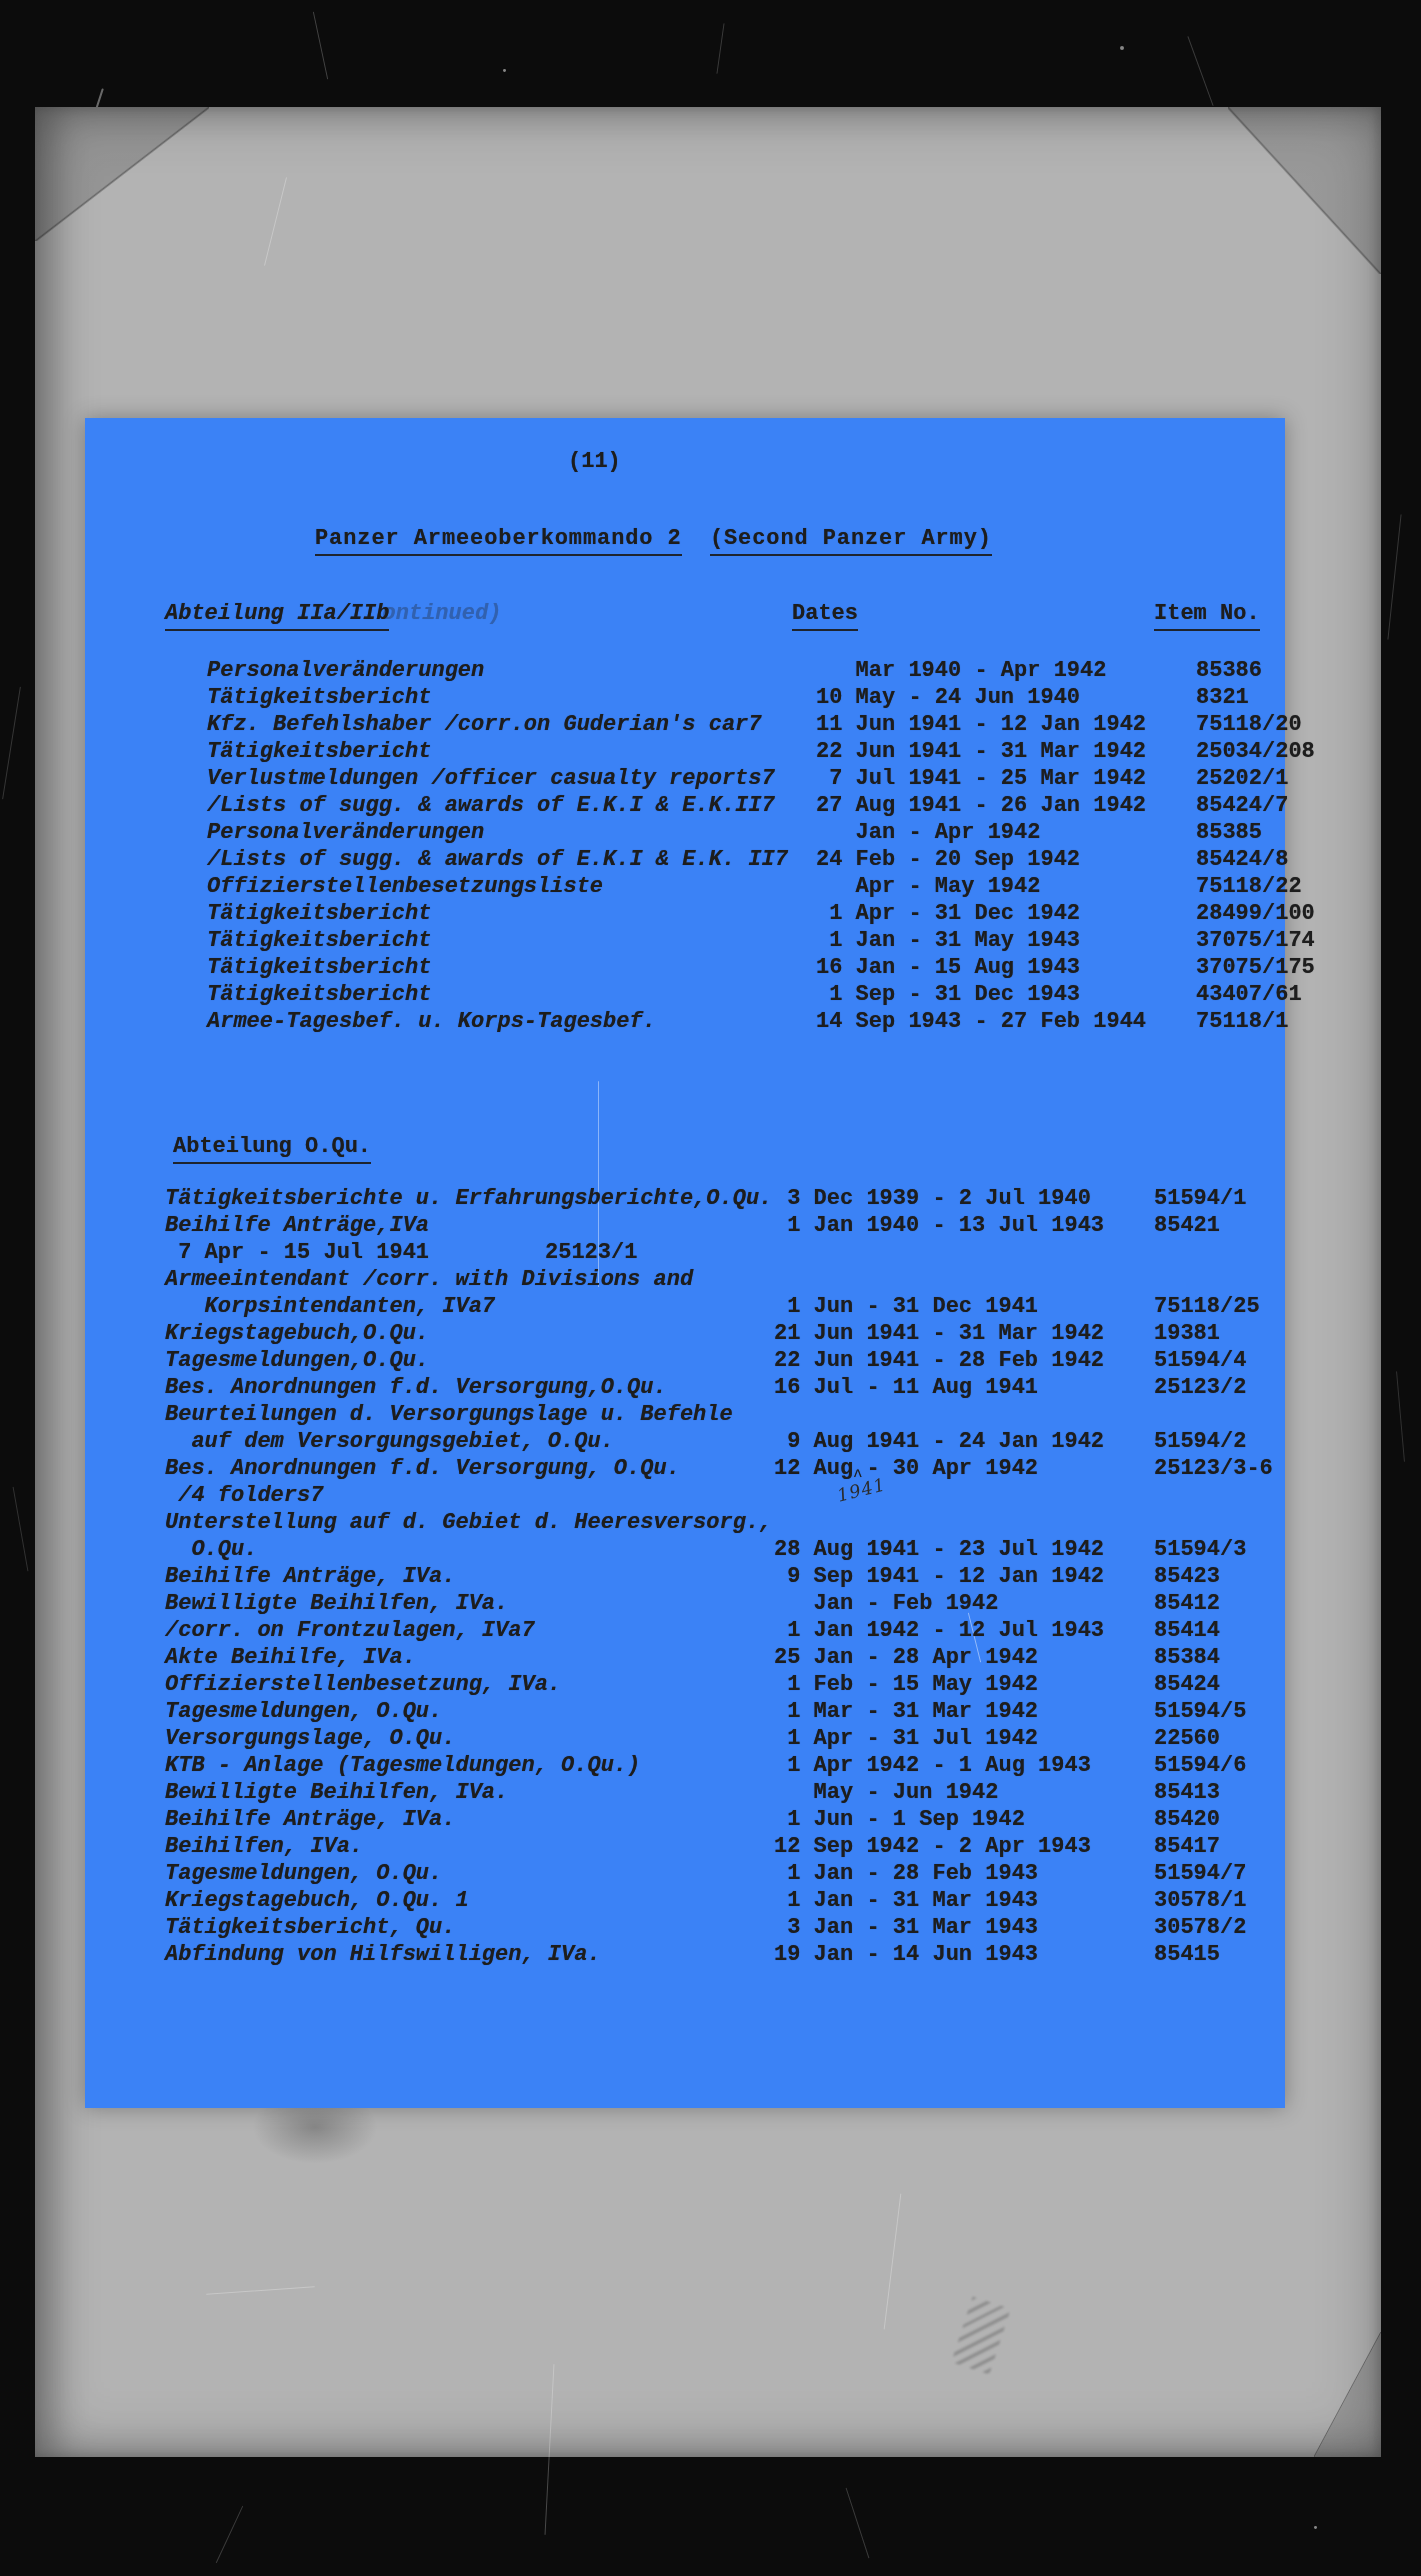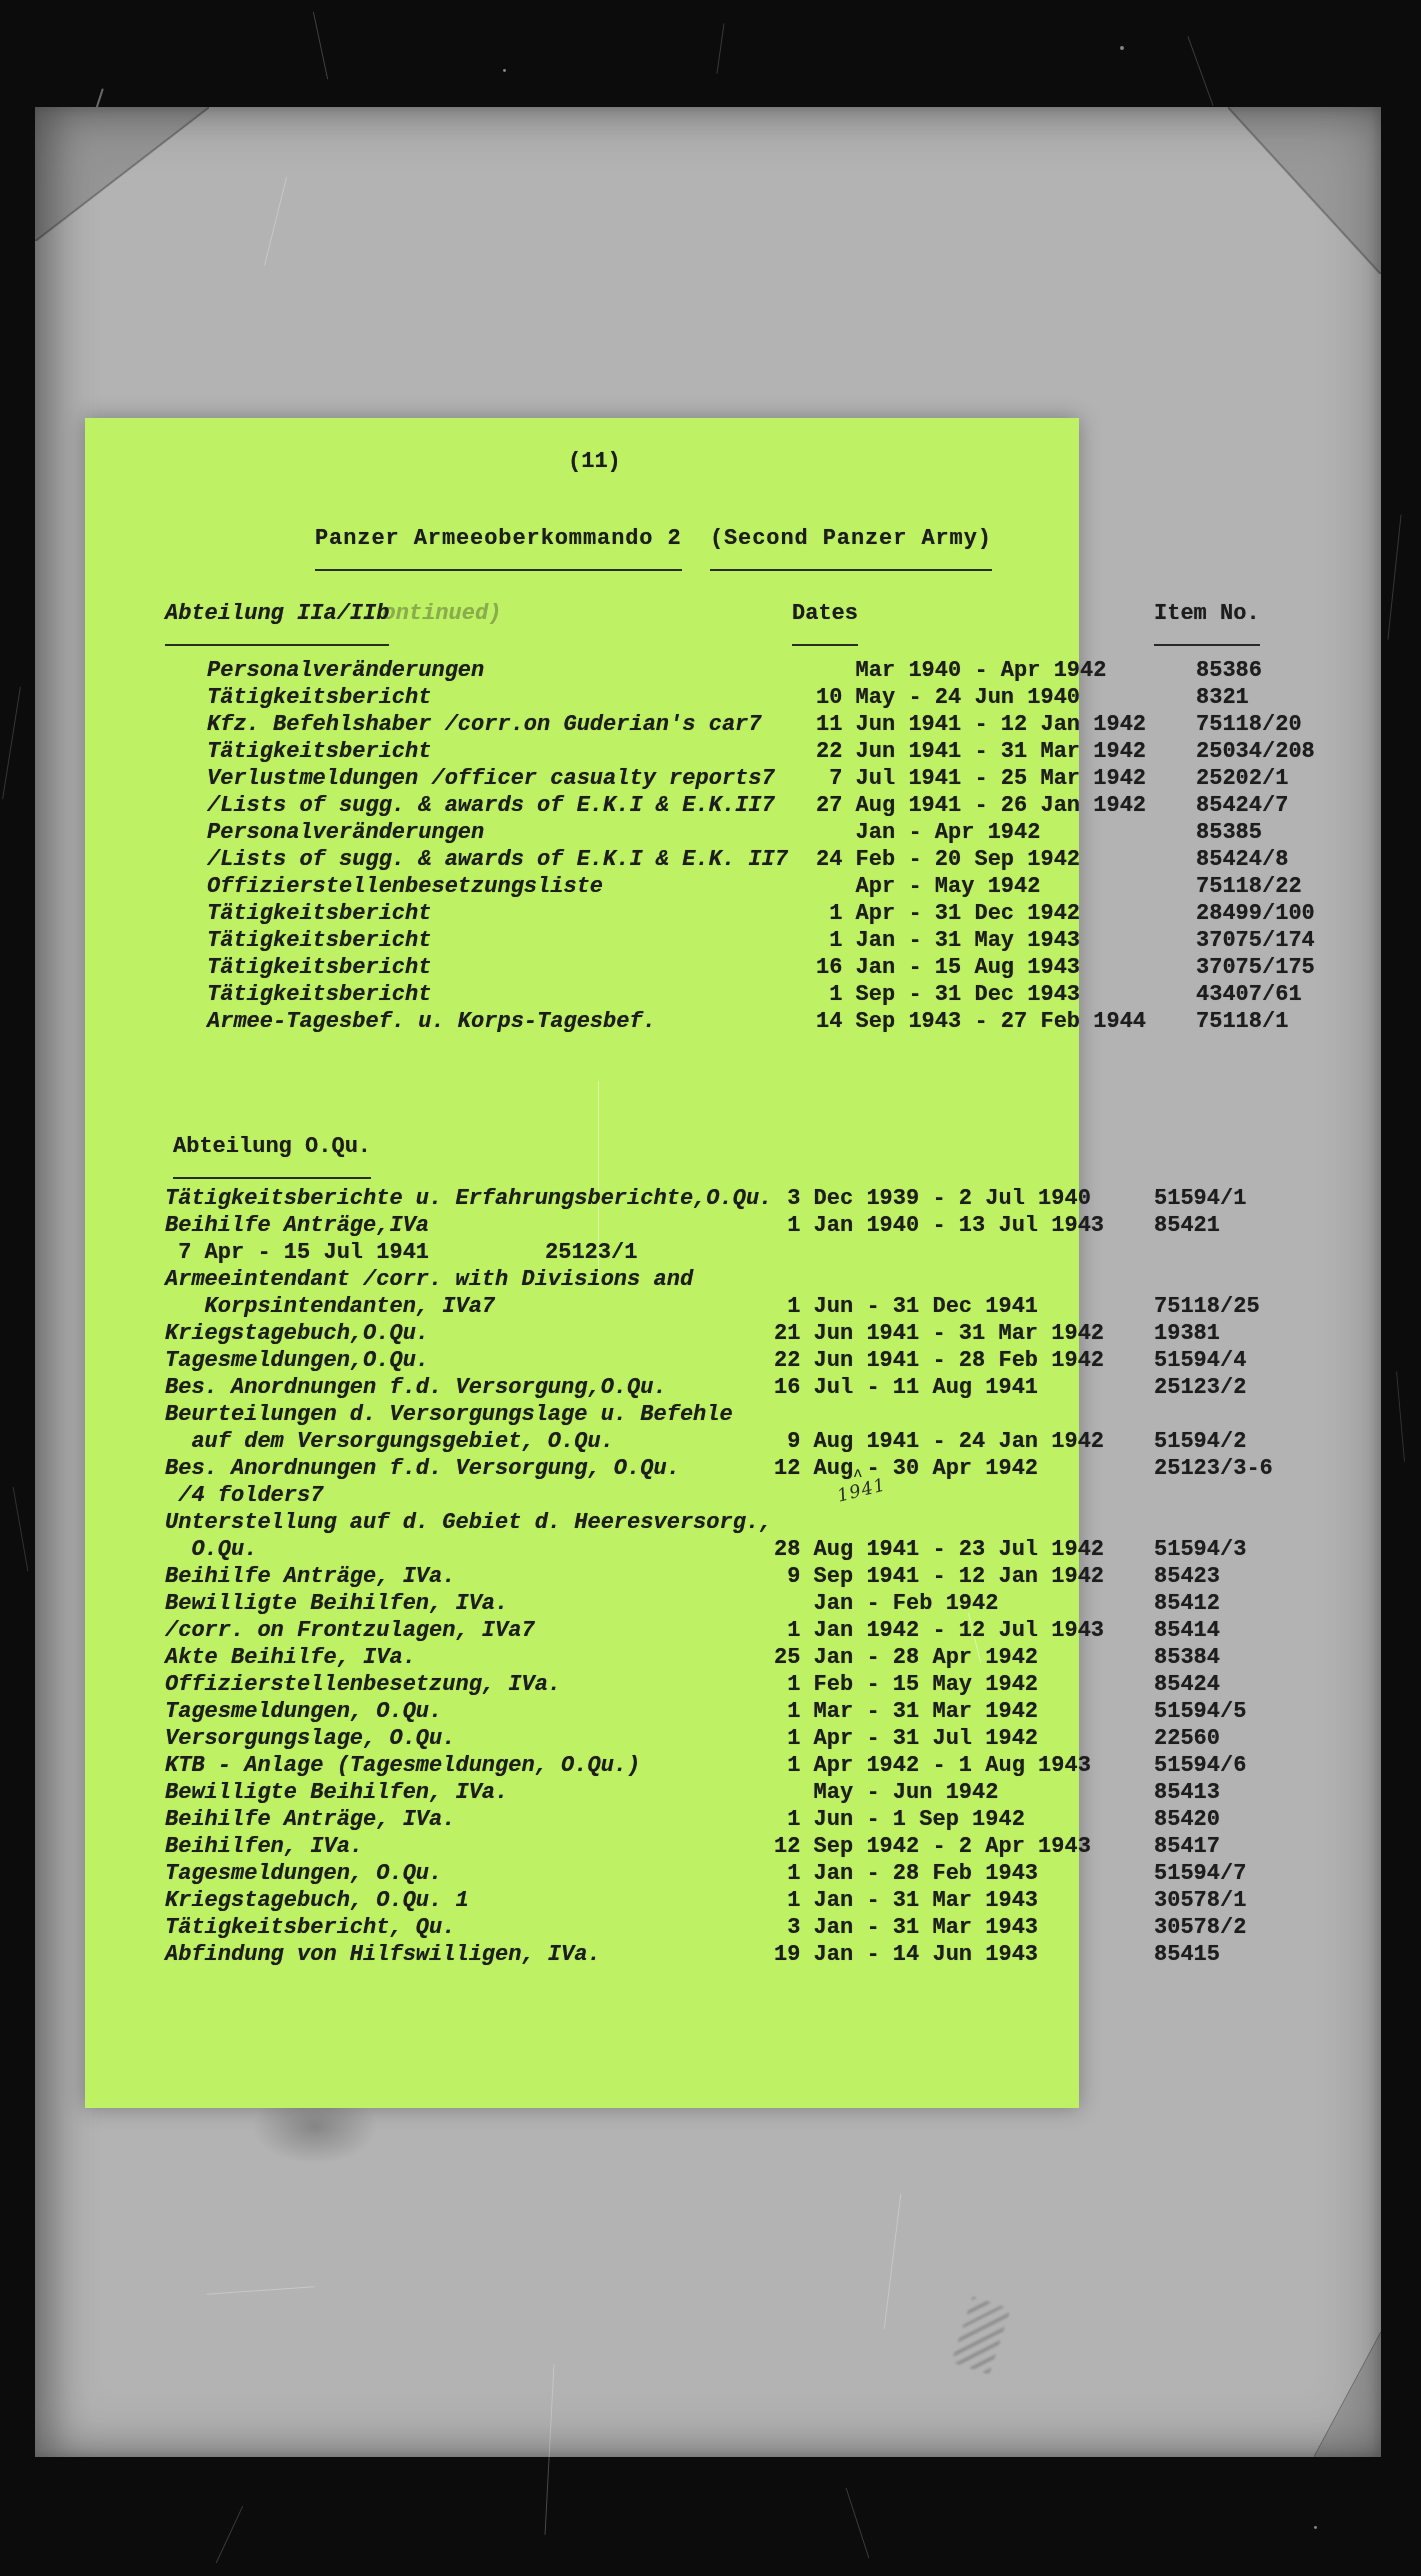--- a/index.html
+++ b/index.html
@@ -23,28 +23,28 @@
   .fold-tr{right:0;top:0;width:153px;height:167px;
     background:linear-gradient(to bottom left, rgba(0,0,0,.15) 49.4%, rgba(0,0,0,.40) 50.1%, rgba(0,0,0,0) 50.9%);}
   .fold-br{right:0;bottom:0;width:67px;height:125px;
     background:linear-gradient(to top left, rgba(0,0,0,.15) 49.4%, rgba(0,0,0,.38) 50.1%, rgba(0,0,0,0) 50.9%);}
   .sheet-scratch{position:absolute;background:rgba(255,255,255,.55);border-radius:1.1px;}
   .smudge-dark{position:absolute;border-radius:50%;background:radial-gradient(ellipse at center, rgba(20,20,20,.28), rgba(20,20,20,0) 70%);}
   .hatch-smudge{position:absolute;width:40px;height:69px;opacity:.3;transform:rotate(18deg);
     background:repeating-linear-gradient(135deg, rgba(10,10,10,.7) 0 3.4px, rgba(10,10,10,0) 3.4px 10.3px);filter:blur(1.1px);}
   
   .page{
-    position:absolute;left:50px;top:311px;width:994px;height:1690px;
-    background:#bef264;
+    position:absolute;left:50px;top:311px;width:1200px;height:1690px;
+    background:#3b82f6;
     box-shadow:0 0 20.6px rgba(0,0,0,.30);
     color:#1d1d1d;font-weight:700;font-size:22px;line-height:27px;
     text-shadow:0 0 0.7px rgba(25,25,25,.6);
   }
   .page-scratch{position:absolute;background:rgba(255,255,255,.75);border-radius:1.1px;}
-  .u{border-bottom:2.3px solid rgba(28,28,28,.92);padding-bottom:18px;}
+  .u{border-bottom:2.3px solid rgba(28,28,28,.92);padding-bottom:3px;}
   .page-number{position:absolute;left:483px;top:30px;}
   .doc-title{position:absolute;left:230px;top:107px;white-space:pre;letter-spacing:0.9px;}
   .tline{display:flex;padding-left:80px;height:27px;align-items:baseline;}
   .c-name{flex:0 0 609px;white-space:pre;overflow:visible;font-style:italic;}
   .c-date{flex:0 0 380px;white-space:pre;position:relative;}
   .c-item{flex:1 1 auto;white-space:pre;}
   .col-headers{position:absolute;left:0;top:182px;width:100%;}
   .hdr-dates-span{margin-left:18px;}
   .ghost{opacity:.32;margin-left:-6.9px;border-bottom:none;}
   .rows{position:absolute;left:0;width:100%;}

